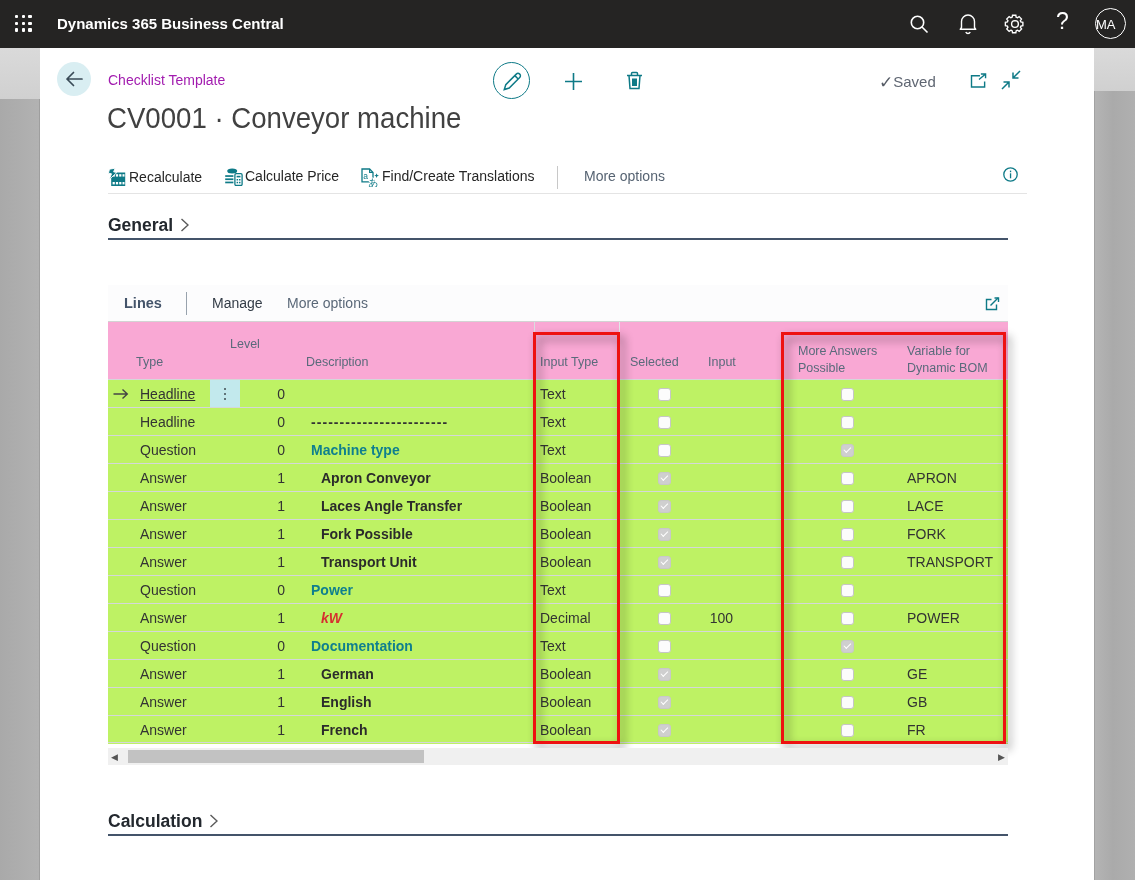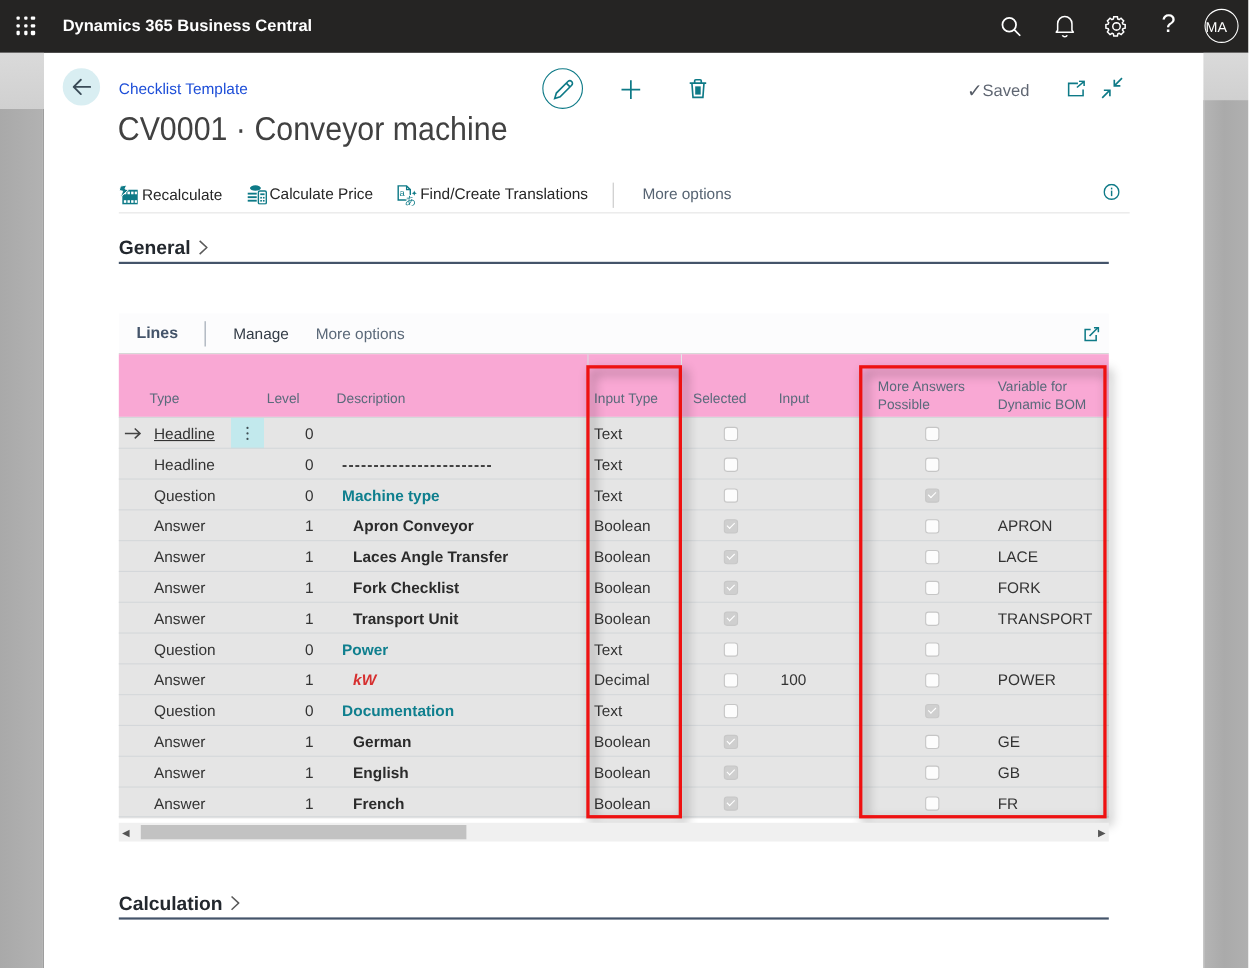--- a/index.html
+++ b/index.html
@@ -11,36 +11,36 @@
   #brand { position:absolute; left:57px; top:0; height:32px; line-height:48px; color:#fff; font-size:15px; font-weight:bold; }
   .waffle { position:absolute; left:15px; top:15px; width:18px; height:18px; }
   .waffle i { position:absolute; width:3.4px; height:3.4px; background:#fff; border-radius:1px; }
   
   #lstrip-top { position:absolute; left:0; top:48px; width:40px; height:51px; background:linear-gradient(to bottom,#dadada,#d0d0d0); }
   #lstrip { position:absolute; left:0; top:99px; width:40px; height:781px; background:linear-gradient(to right,#a9a9a9,#b2b2b2); border-right:1px solid #9e9e9e; }
   #rstrip-top { position:absolute; left:1094px; top:48px; width:41px; height:43px; background:linear-gradient(to bottom,#dadada,#d0d0d0); }
   #rstrip { position:absolute; left:1094px; top:91px; width:41px; height:789px; background:linear-gradient(to right,#b4b4b4,#aaaaaa 45%,#b0b0b0); border-left:1px solid #a2a2a2; }
   
   #backbtn { position:absolute; left:57px; top:62px; width:34px; height:34px; border-radius:50%; background:#d9eef2; }
-  #crumb { position:absolute; left:108px; top:72px; font-size:14px; color:#1d4ed8; }
+  #crumb { position:absolute; left:108px; top:72px; font-size:14px; color:#a21caf; }
   #title { position:absolute; left:107px; top:101px; font-size:30px; color:#414141; transform:scaleX(0.92); transform-origin:0 0; }
   #pencilcirc { position:absolute; left:493px; top:62px; width:37px; height:37px; border:1.7px solid #0e7a87; border-radius:50%; }
   #saved { position:absolute; left:879px; top:71px; font-size:15px; color:#5f6672; }
   
   #actionbar { position:absolute; left:108px; top:165px; height:24px; font-size:14px; color:#262626; white-space:nowrap; }
   #actionbar span { white-space:nowrap; }
   #actionline { position:absolute; left:108px; top:193px; width:919px; height:1px; background:#e4e4e4; }
   
   .sechead { position:absolute; left:108px; font-size:17.5px; font-weight:bold; color:#23282e; }
   .secline { position:absolute; left:108px; width:900px; height:2px; background:#44546a; }
   .chev { display:inline-block; margin-left:7px; position:relative; top:0.5px; }
   
   #linestoolbar { position:absolute; left:108px; top:285px; width:900px; height:37px; background:#fcfcfd; border-bottom:1px solid #d3d3d3; }
   #gridhead { position:absolute; left:108px; top:322px; width:900px; height:57px; background:#f9a8d4; color:#5a6a7b; font-size:12.5px; }
-  #gridbody { position:absolute; left:108px; top:379px; width:900px; height:365px; background:#e5e5e5; font-size:14px; color:#333; }
+  #gridbody { position:absolute; left:108px; top:379px; width:900px; height:365px; background:#bef264; font-size:14px; color:#333; }
   .row { position:absolute; left:0; width:900px; height:28px; border-top:1px solid #d4d7da; }
   .row:last-child { border-bottom:1px solid #d4d7da; }
   .cell { position:absolute; top:0; height:28px; line-height:28px; white-space:nowrap; }
   .ctype { left:32px; }
   .clevel { left:122px; width:55px; text-align:right; }
   .cdesc { left:203px; font-weight:bold; }
   .cdesc1 { left:213px; font-weight:bold; color:#2b2b2b; }
   .cinput { left:432px; }
   .cvar { left:799px; color:#333; }
   .cnum { left:560px; width:65px; text-align:right; }
@@ -210,21 +210,21 @@
         <path d="M5.5 8.5 L13 1"></path>
         <path d="M9.5 1 H13.5 V5"></path>
       </g>
     </svg>
   </div>
 
   <div id="gridhead">
     <span class="abs" style="left:426px;top:0;width:1px;height:57px;background:#dadde0;"></span>
     <span class="abs" style="left:511px;top:0;width:1px;height:57px;background:#e3e6e8;"></span>
     <span class="abs" style="left:28px;top:33px;">Type</span>
-    <span class="abs" style="left:122px;top:33px;width:55px;text-align:center;">Level</span>
+    <span class="abs" style="left:122px;top:15px;width:55px;text-align:left;">Level</span>
     <span class="abs" style="left:198px;top:33px;">Description</span>
     <span class="abs" style="left:432px;top:33px;">Input Type</span>
     <span class="abs" style="left:522px;top:33px;">Selected</span>
     <span class="abs" style="left:600px;top:33px;width:25px;">Input</span>
     <span class="abs" style="left:690px;top:21px;line-height:16.5px;">More Answers<br>Possible</span>
     <span class="abs" style="left:799px;top:21px;line-height:16.5px;">Variable for<br>Dynamic BOM</span>
   </div>
 
   <div id="gridbody">
     <div class="row" style="top:0px;">
@@ -272,21 +272,21 @@
       <span class="cell clevel">1</span>
       <span class="cell cdesc1 ">Laces Angle Transfer</span>
       <span class="cell cinput">Boolean</span>
       <span class="cbx cb-sel on"></span>
       <span class="cbx cb-more"></span>
       <span class="cell cvar">LACE</span>
     </div>
     <div class="row" style="top:140px;">
       <span class="cell ctype">Answer</span>
       <span class="cell clevel">1</span>
-      <span class="cell cdesc1 ">Fork Checklist</span>
+      <span class="cell cdesc1 ">Fork Possible</span>
       <span class="cell cinput">Boolean</span>
       <span class="cbx cb-sel on"></span>
       <span class="cbx cb-more"></span>
       <span class="cell cvar">FORK</span>
     </div>
     <div class="row" style="top:168px;">
       <span class="cell ctype">Answer</span>
       <span class="cell clevel">1</span>
       <span class="cell cdesc1 ">Transport Unit</span>
       <span class="cell cinput">Boolean</span>

